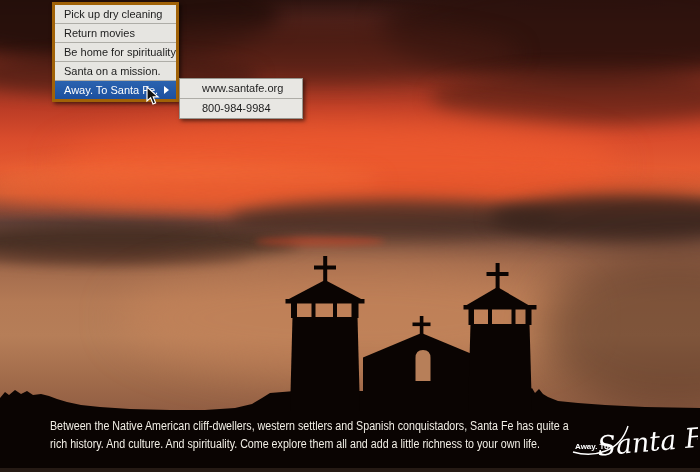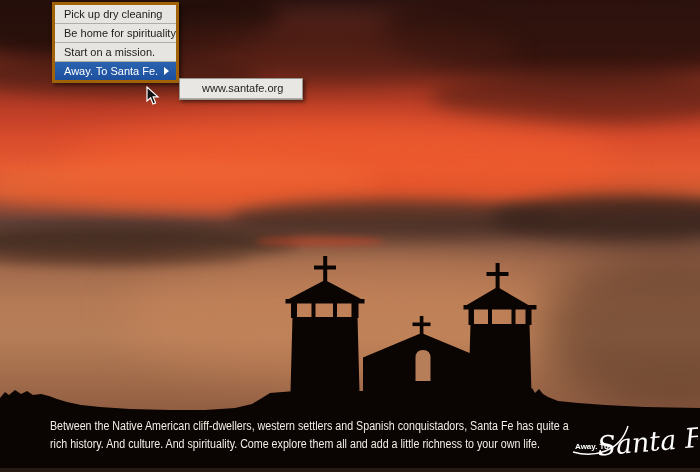--- a/index.html
+++ b/index.html
@@ -140,30 +140,32 @@
       <path d="M470.5,324 L529.5,324 L532,412 L468,412 Z"></path>
     </g>
 
     <path fill="#b77f59" d="M415.5,381 L415.5,358 Q415.5,350 423,350 Q430.5,350 430.5,358 L430.5,381 Z"></path>
   </svg>
 
   <div class="bottom-edge"></div>
 
   <div class="menu">
     <div class="menu-item">Pick up dry cleaning</div>
+    <div class="menu-item">Return movies</div>
     <div class="menu-item">Be home for spirituality</div>
-    <div class="menu-item">Start on a mission.</div>
+    <div class="menu-item">Santa on a mission.</div>
     <div class="menu-item hl">
       <span>Away. To Santa Fe.</span>
       <span class="submenu-arrow"></span>
     </div>
   </div>
 
   <div class="submenu">
     <div class="submenu-item">www.santafe.org</div>
+    <div class="submenu-item">800-984-9984</div>
   </div>
 
   <svg class="cursor" viewBox="0 0 14 20">
     <path d="M1,1 L1,15 L4.6,11.8 L7,18 L9.6,16.9 L7.2,10.9 L12,10.9 Z" fill="#121212" stroke="#ffffff" stroke-width="1.2"></path>
   </svg>
 
   <div class="caption">
     <div>Between the Native American cliff-dwellers, western settlers and Spanish conquistadors, Santa Fe has quite a</div>
     <div>rich history. And culture. And spirituality. Come explore them all and add a little richness to your own life.</div>
   </div>

